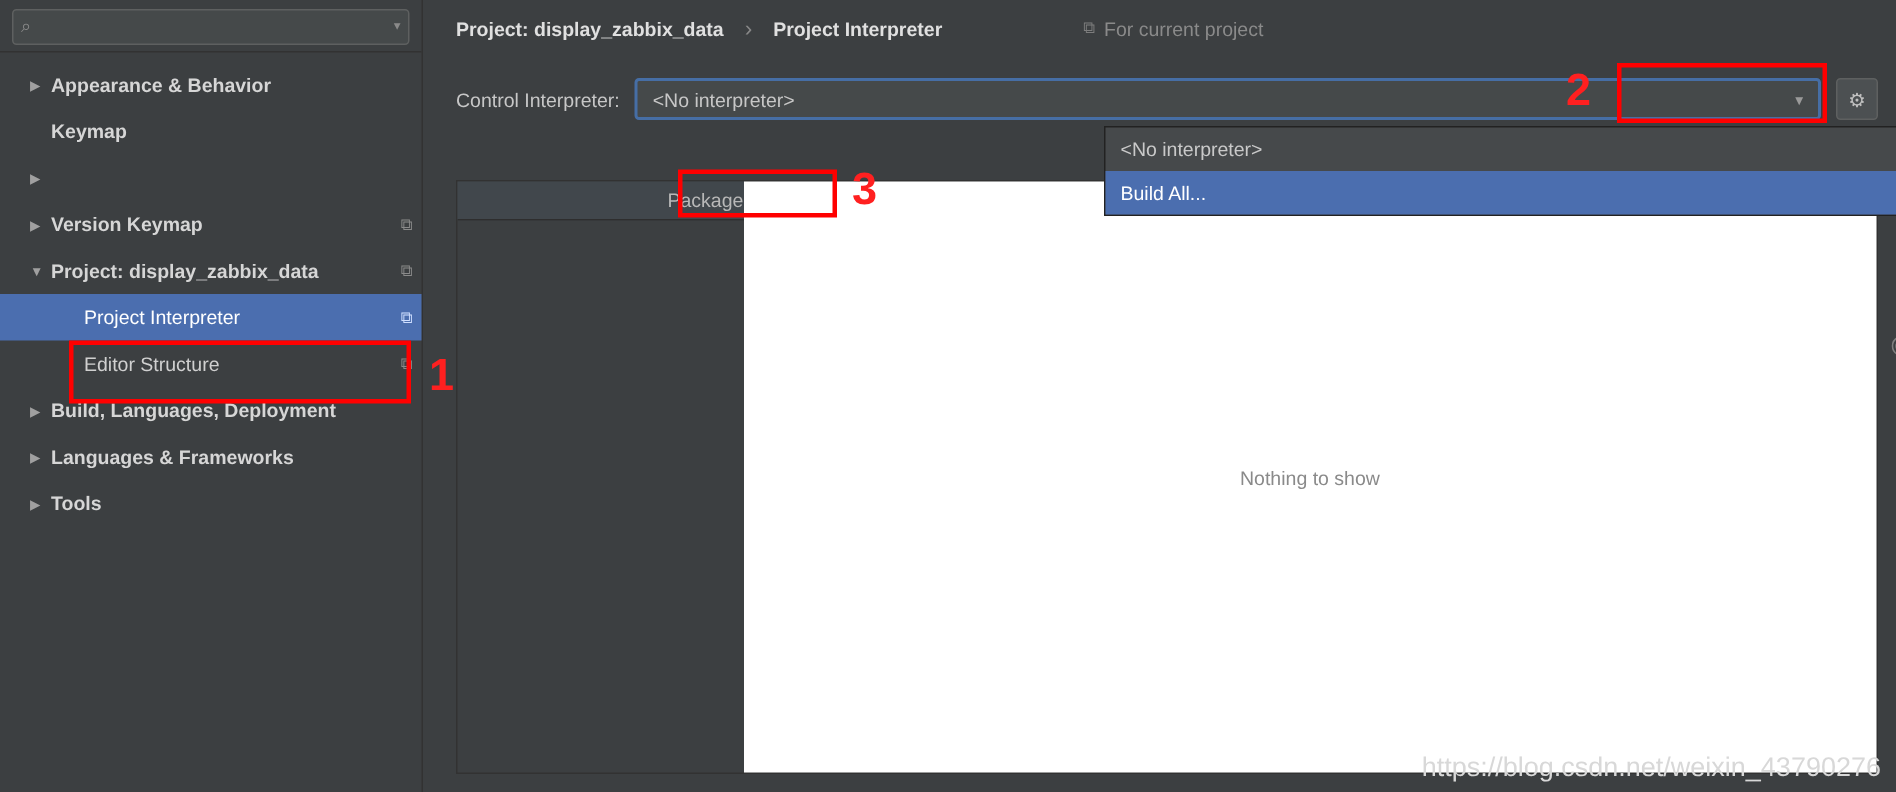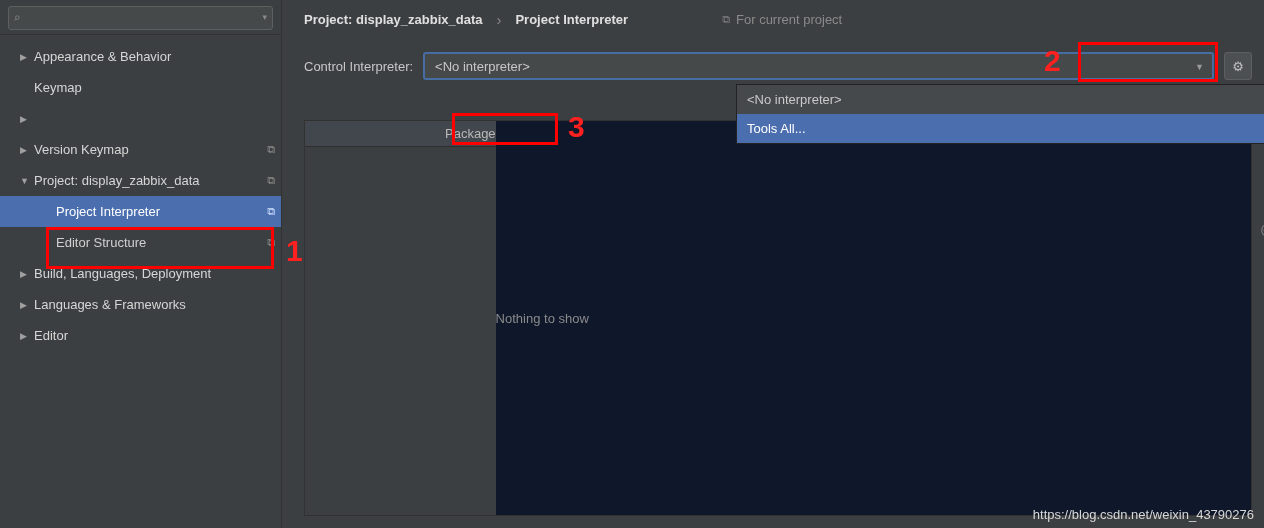--- a/index.html
+++ b/index.html
@@ -67,21 +67,21 @@
     position: relative;
   }
   .tree-item .arrow {
     width: 14px;
     font-size: 9px;
     color: #a0a0a0;
   }
   .tree-item .arrow.blank { visibility: hidden; }
   .tree-item .lbl { flex: 1; white-space: nowrap; overflow: hidden; text-overflow: ellipsis; }
   .tree-item.child { padding-left: 56px; }
-  .tree-item.bold .lbl { font-weight: 400; color: #d6d6d6; }
+  .tree-item.bold .lbl { font-weight: 700; color: #d6d6d6; }
   .tree-item.selected {
     background: #4b6eaf;
     color: #ffffff;
   }
   .tree-item.selected .lbl { color: #ffffff; }
   .copy-ic {
     font-size: 11px;
     color: #8a8a8a;
     margin-left: 4px;
   }
@@ -189,22 +189,23 @@
     border-bottom: 1px solid #2e2e2e;
     display: flex;
     align-items: center;
     color: #b8b8b8;
   }
   .pkg-header .col { padding-left: 140px; }
   .pkg-body {
     flex: 1;
     display: flex;
     align-items: center;
-    color: #8a8a8a;
-    background: #0f172a;
+    justify-content: center;
+    color: #8a8a8a;
+    background: #ffffff;
   }
   .side-tools {
     position: absolute;
     right: -34px;
     top: -1px;
     bottom: -1px;
     width: 34px;
     display: flex;
     flex-direction: column;
     align-items: center;
@@ -231,21 +232,21 @@
     font-weight: 700;
     z-index: 21;
     pointer-events: none;
   }
 
   .watermark {
     position: absolute;
     right: 10px;
     bottom: 6px;
     color: #d8d8d8;
-    font-size: 13px;
+    font-size: 18px;
     z-index: 30;
   }
 </style>
 </head>
 <body>
 
 <div class="container">
 
   <div class="sidebar">
     <div class="search-row">
@@ -299,21 +300,21 @@
         <span class="lbl">Build, Languages, Deployment</span>
       </div>
 
       <div class="tree-item bold">
         <span class="arrow">▶</span>
         <span class="lbl">Languages &amp; Frameworks</span>
       </div>
 
       <div class="tree-item bold">
         <span class="arrow">▶</span>
-        <span class="lbl">Editor</span>
+        <span class="lbl">Tools</span>
       </div>
 
     </div>
   </div>
 
   <div class="main">
 
     <div class="breadcrumb-row">
       <span class="crumb bold">Project: display_zabbix_data</span>
       <span class="sep">›</span>
@@ -333,21 +334,21 @@
       <div class="gear-btn">
         <span>⚙</span>
       </div>
     </div>
 
     <div class="dropdown">
       <div class="dropdown-item">
         <span>&lt;No interpreter&gt;</span>
       </div>
       <div class="dropdown-item sel">
-        <span>Tools All...</span>
+        <span>Build All...</span>
       </div>
     </div>
 
     <div class="pkg-area">
       <div class="pkg-header">
         <span class="col">Package</span>
       </div>
       <div class="pkg-body">
         <span>Nothing to show</span>
       </div>

